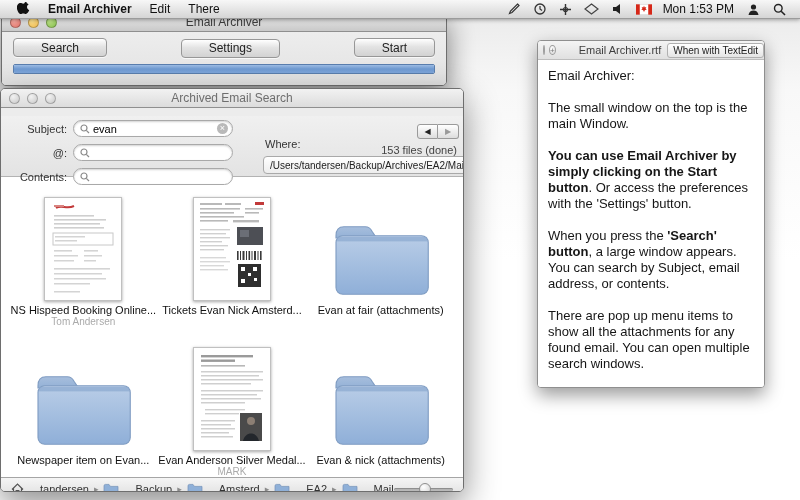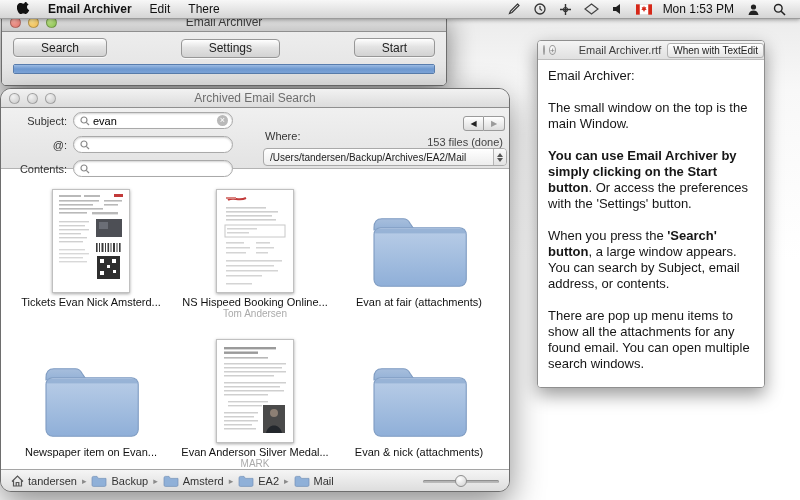--- a/index.html
+++ b/index.html
@@ -39,24 +39,24 @@
   #mw-body { padding:6px 11px 0 11px; background:linear-gradient(#ededed,#e2e2e2); height:55px; }
   #mw-buttons { display:flex; align-items:center; }
   #mw-buttons .mid { flex:1; text-align:center; }
   #mw-progress { margin-top:6px; height:10px; border:1px solid #5a7eae; border-radius:2px;
     background:#eee; overflow:hidden; }
   #mw-progress .fill { height:100%; background:linear-gradient(#9dbce4,#6f9ad2 50%,#7ea6db); }
   #mw-status { display:flex; justify-content:space-between; margin-top:4px;
     font-size:11px; color:#b7b7b7; white-space:nowrap; }
 
   
-  #search-window { left:0; top:88px; width:510px; height:404px; box-shadow:0 12px 34px rgba(0,0,0,.45);border-radius:11px; }
+  #search-window { left:0; top:88px; width:464px; height:404px; box-shadow:0 12px 34px rgba(0,0,0,.45); }
   #search-window .titlebar { background:linear-gradient(#f2f2f2,#dcdcdc); }
   #search-window .titlebar .title { color:#6e6e6e; }
-  #sw-form { position:relative; height:61px; background:linear-gradient(#f0f0f0,#e3e3e3); border-bottom:1px solid #b3b3b3; }
+  #sw-form { position:relative; height:61px; background:linear-gradient(#f0f0f0,#e3e3e3); border-bottom:1px solid #b3b3b3;margin-top:8px; }
   .form-label { position:absolute; font-size:11px; color:#333; text-align:right; width:62px; }
   .search-pill { position:absolute; left:72px; width:160px; height:17px; border:1px solid #a9a9a9;
     border-radius:9px; background:#fff; display:flex; align-items:center; padding:0 4px;
     box-shadow:inset 0 1px 2px rgba(0,0,0,.18); }
   .search-pill input { border:none; outline:none; flex:1; font-size:11px; background:transparent; min-width:0; font-family:"Liberation Sans",sans-serif; }
   .mag { width:10px; height:10px; margin:0 3px 0 2px; flex:none; }
   .clear-btn { flex:none; width:11px; height:11px; border-radius:50%; background:#b9b9b9; color:#fff;
     font-size:9px; line-height:11px; text-align:center; }
   #sw-where-select { position:absolute; left:262px; top:40px; width:244px; height:18px; border:1px solid #a9a9a9;
     border-radius:4px; background:linear-gradient(#ffffff,#ededed); display:flex; align-items:center;
@@ -76,21 +76,21 @@
   #sw-files { height:300px; background:#fff; display:grid; grid-template-columns:1fr 1fr 1fr;
     grid-template-rows:150px 150px; padding:4px 8px 0 8px; }
   .file-item { display:flex; flex-direction:column; align-items:center; justify-content:flex-end; padding-bottom:4px; }
   .icon-box { height:112px; display:flex; align-items:flex-end; justify-content:center; margin-bottom:3px; }
   .file-name { font-size:11px; color:#111; text-align:center; line-height:12px; }
   .file-sub  { font-size:10px; color:#aaa; text-align:center; line-height:11px; min-height:11px; }
   .doc-thumb { box-shadow:0 1px 3px rgba(0,0,0,.35); background:#fff; }
 
   #sw-pathbar { height:23px; border-top:1px solid #a5a5a5; background:linear-gradient(#f5f5f5,#dcdcdc);
     display:flex; align-items:center; padding:0 10px; font-size:11px; color:#333; }
-  .crumb { display:flex; align-items:center; gap:4px; }
+  .crumb { display:flex; align-items:center; gap:16px; }
   .crumb-sep { color:#8a8a8a; margin:0 5px; font-size:9px; }
   #sw-zoom-slider { margin-left:auto; position:relative; width:76px; height:14px; }
   #sw-zoom-slider .track { position:absolute; top:6px; left:0; right:0; height:3px; background:#b9b9b9;
     border-radius:2px; box-shadow:inset 0 1px 1px rgba(0,0,0,.25); }
   #sw-zoom-slider .knob { position:absolute; top:1px; left:42%; width:12px; height:12px; border-radius:50%;
     background:radial-gradient(circle at 35% 30%, #fff, #cfcfcf); border:1px solid #8e8e8e; }
 
   
   #preview-window { left:537px; top:40px; width:228px; height:348px; border-radius:4px;
     border:1px solid #8f8f8f; box-shadow:0 7px 18px rgba(0,0,0,.4); background:#fff; }
@@ -256,77 +256,20 @@
       </div>
 
       <div id="sw-histnav">
         <span class="seg back">◀</span>
         <span class="seg fwd">▶</span>
       </div>
       <span id="sw-filestatus">153 files (done)</span>
     </div>
 
     <div id="sw-files">
-
-      <div class="file-item">
-        <div class="icon-box">
-          <svg class="doc-thumb" width="78" height="104" viewBox="0 0 78 104">
-            <rect x="0.5" y="0.5" width="77" height="103" fill="#fff" stroke="#c0c0c0"></rect>
-            <rect x="62" y="5" width="9" height="3" fill="#c23a3a"></rect>
-            <g fill="#b9b9b9">
-              <rect x="7" y="6" width="22" height="2"></rect>
-                <rect x="32" y="6" width="16" height="2"></rect>
-              <rect x="7" y="11" width="40" height="1.6"></rect>
-                <rect x="52" y="11" width="18" height="1.6"></rect>
-              <rect x="7" y="15" width="34" height="1.6"></rect>
-                <rect x="52" y="15" width="14" height="1.6"></rect>
-              <rect x="7" y="19" width="44" height="1.6"></rect>
-                <rect x="7" y="23" width="28" height="1.6"></rect>
-              <rect x="40" y="23" width="26" height="2.4"></rect>
-            </g>
-            <g fill="#d0d0d0">
-              <rect x="7" y="32" width="30" height="1.4"></rect>
-                <rect x="7" y="36" width="26" height="1.4"></rect>
-              <rect x="7" y="40" width="30" height="1.4"></rect>
-                <rect x="7" y="44" width="22" height="1.4"></rect>
-              <rect x="7" y="48" width="28" height="1.4"></rect>
-                <rect x="7" y="52" width="24" height="1.4"></rect>
-            </g>
-            <rect x="44" y="30" width="26" height="18" fill="#4d4f55"></rect>
-            <rect x="47" y="33" width="9" height="7" fill="#6b6e76"></rect>
-            <g fill="#3a3a3a">
-              <rect x="44" y="54" width="1.6" height="9"></rect>
-                <rect x="47" y="54" width="1" height="9"></rect>
-              <rect x="49.5" y="54" width="2" height="9"></rect>
-                <rect x="53" y="54" width="1" height="9"></rect>
-              <rect x="55.5" y="54" width="1.6" height="9"></rect>
-                <rect x="58.5" y="54" width="1" height="9"></rect>
-              <rect x="61" y="54" width="2" height="9"></rect>
-                <rect x="64.5" y="54" width="1" height="9"></rect>
-              <rect x="67" y="54" width="1.6" height="9"></rect>
-            </g>
-            <rect x="45" y="67" width="23" height="23" fill="#2e2e2e"></rect>
-            <g fill="#fff">
-              <rect x="48" y="70" width="4" height="4"></rect>
-                <rect x="60" y="70" width="4" height="4"></rect>
-              <rect x="48" y="82" width="4" height="4"></rect>
-                <rect x="55" y="76" width="3" height="3"></rect>
-              <rect x="61" y="81" width="3" height="3"></rect>
-            </g>
-            <g fill="#d8d8d8">
-              <rect x="7" y="60" width="26" height="1.4"></rect>
-                <rect x="7" y="64" width="30" height="1.4"></rect>
-              <rect x="7" y="68" width="24" height="1.4"></rect>
-                <rect x="7" y="72" width="28" height="1.4"></rect>
-            </g>
-          </svg>
-        </div>
-        <div class="file-name">Tickets Evan Nick Amsterd...</div>
-        <div class="file-sub"></div>
-      </div>
 
       <div class="file-item">
         <div class="icon-box">
           <svg class="doc-thumb" width="78" height="104" viewBox="0 0 78 104">
             <rect x="0.5" y="0.5" width="77" height="103" fill="#fff" stroke="#c0c0c0"></rect>
             <path d="M12 11 C18 7,22 13,30 9" stroke="#c23a3a" stroke-width="2" fill="none"></path>
             <rect x="10" y="8" width="10" height="2" fill="#d9837f"></rect>
             <g fill="#cfcfcf">
               <rect x="10" y="18" width="40" height="1.6"></rect>
                 <rect x="10" y="22" width="52" height="1.6"></rect>
@@ -346,20 +289,77 @@
               <rect x="10" y="71" width="56" height="1.6"></rect>
                 <rect x="10" y="76" width="48" height="1.5"></rect>
               <rect x="10" y="81" width="52" height="1.5"></rect>
                 <rect x="10" y="86" width="36" height="1.5"></rect>
               <rect x="10" y="94" width="26" height="1.5"></rect>
             </g>
           </svg>
         </div>
         <div class="file-name">NS Hispeed Booking Online...</div>
         <div class="file-sub">Tom Andersen</div>
+      </div>
+
+      <div class="file-item">
+        <div class="icon-box">
+          <svg class="doc-thumb" width="78" height="104" viewBox="0 0 78 104">
+            <rect x="0.5" y="0.5" width="77" height="103" fill="#fff" stroke="#c0c0c0"></rect>
+            <rect x="62" y="5" width="9" height="3" fill="#c23a3a"></rect>
+            <g fill="#b9b9b9">
+              <rect x="7" y="6" width="22" height="2"></rect>
+                <rect x="32" y="6" width="16" height="2"></rect>
+              <rect x="7" y="11" width="40" height="1.6"></rect>
+                <rect x="52" y="11" width="18" height="1.6"></rect>
+              <rect x="7" y="15" width="34" height="1.6"></rect>
+                <rect x="52" y="15" width="14" height="1.6"></rect>
+              <rect x="7" y="19" width="44" height="1.6"></rect>
+                <rect x="7" y="23" width="28" height="1.6"></rect>
+              <rect x="40" y="23" width="26" height="2.4"></rect>
+            </g>
+            <g fill="#d0d0d0">
+              <rect x="7" y="32" width="30" height="1.4"></rect>
+                <rect x="7" y="36" width="26" height="1.4"></rect>
+              <rect x="7" y="40" width="30" height="1.4"></rect>
+                <rect x="7" y="44" width="22" height="1.4"></rect>
+              <rect x="7" y="48" width="28" height="1.4"></rect>
+                <rect x="7" y="52" width="24" height="1.4"></rect>
+            </g>
+            <rect x="44" y="30" width="26" height="18" fill="#4d4f55"></rect>
+            <rect x="47" y="33" width="9" height="7" fill="#6b6e76"></rect>
+            <g fill="#3a3a3a">
+              <rect x="44" y="54" width="1.6" height="9"></rect>
+                <rect x="47" y="54" width="1" height="9"></rect>
+              <rect x="49.5" y="54" width="2" height="9"></rect>
+                <rect x="53" y="54" width="1" height="9"></rect>
+              <rect x="55.5" y="54" width="1.6" height="9"></rect>
+                <rect x="58.5" y="54" width="1" height="9"></rect>
+              <rect x="61" y="54" width="2" height="9"></rect>
+                <rect x="64.5" y="54" width="1" height="9"></rect>
+              <rect x="67" y="54" width="1.6" height="9"></rect>
+            </g>
+            <rect x="45" y="67" width="23" height="23" fill="#2e2e2e"></rect>
+            <g fill="#fff">
+              <rect x="48" y="70" width="4" height="4"></rect>
+                <rect x="60" y="70" width="4" height="4"></rect>
+              <rect x="48" y="82" width="4" height="4"></rect>
+                <rect x="55" y="76" width="3" height="3"></rect>
+              <rect x="61" y="81" width="3" height="3"></rect>
+            </g>
+            <g fill="#d8d8d8">
+              <rect x="7" y="60" width="26" height="1.4"></rect>
+                <rect x="7" y="64" width="30" height="1.4"></rect>
+              <rect x="7" y="68" width="24" height="1.4"></rect>
+                <rect x="7" y="72" width="28" height="1.4"></rect>
+            </g>
+          </svg>
+        </div>
+        <div class="file-name">Tickets Evan Nick Amsterd...</div>
+        <div class="file-sub"></div>
       </div>
 
       <div class="file-item">
         <div class="icon-box">
           <svg width="114" height="90" viewBox="0 0 100 80">
             <path d="M10 22 Q10 14 17 14 H36 Q40 14 42 18 L46 24 H10 Z" fill="url(#foldTab)" stroke="#7f9cc2" stroke-width="1"></path>
             <rect x="10" y="22" width="82" height="52" rx="6" fill="url(#foldGrad)" stroke="#7f9cc2" stroke-width="1"></rect>
             <rect x="11" y="23" width="80" height="4" fill="#8aa8cf" opacity=".7"></rect>
           </svg>
         </div>

